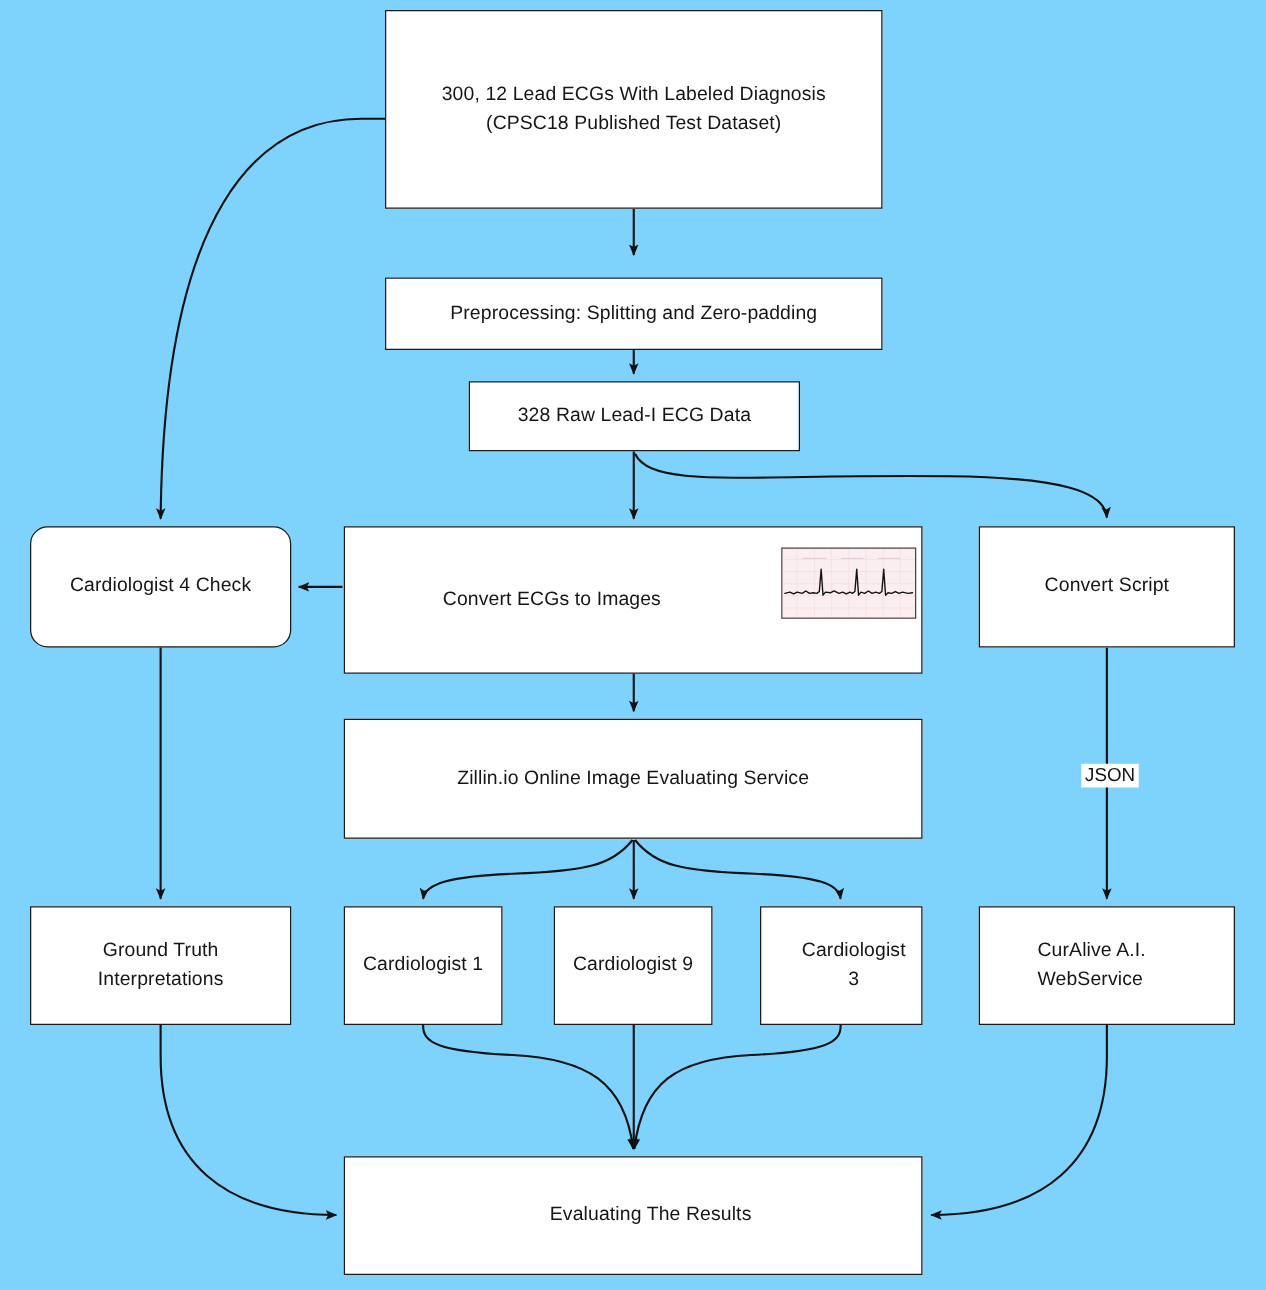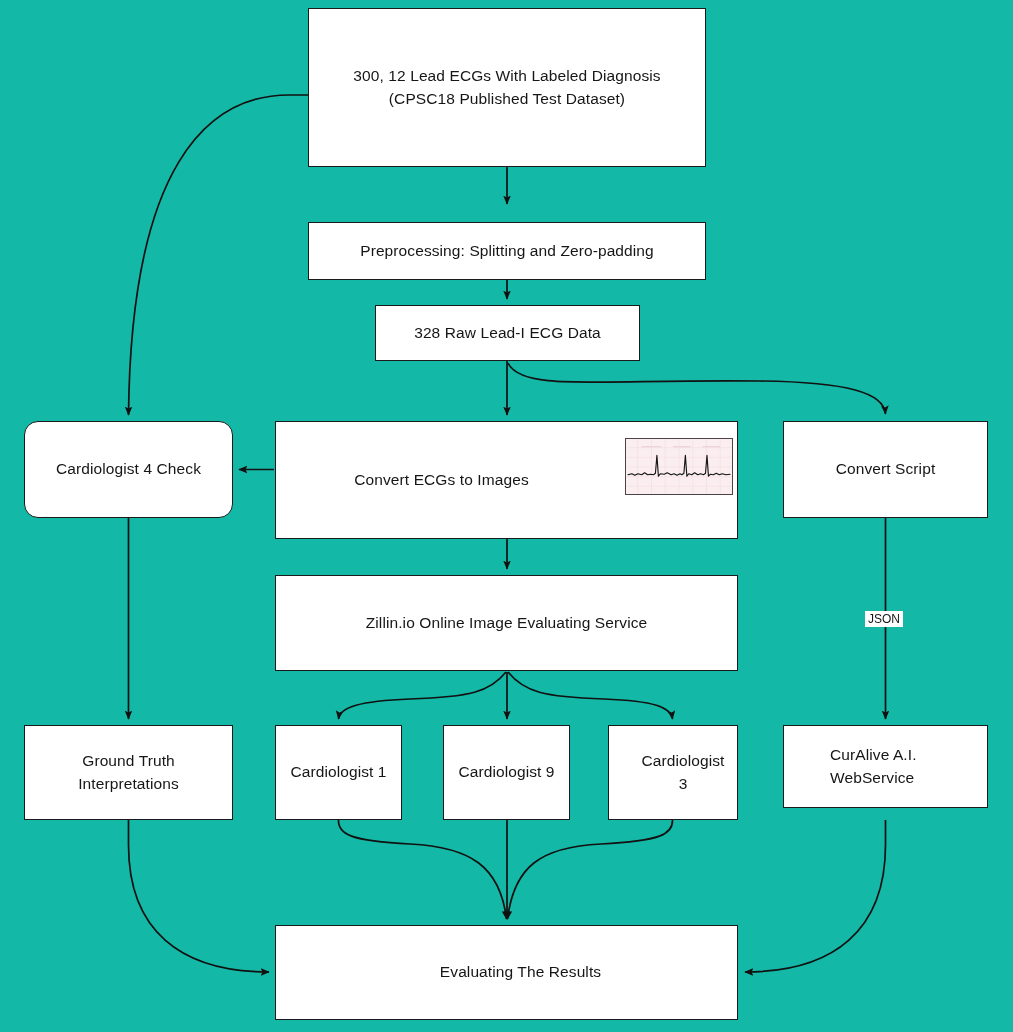--- a/index.html
+++ b/index.html
@@ -7,21 +7,21 @@
     padding: 0;
     background: #ffffff;
   }
   body {
     font-family: "Liberation Sans", sans-serif;
   }
   #canvas {
     position: relative;
     width: 1013px;
     height: 1032px;
-    background: #14b8a6;
+    background: #7dd3fc;
     overflow: hidden;
   }
   #edges {
     position: absolute;
     left: 0;
     top: 0;
     width: 1013px;
     height: 1032px;
     pointer-events: none;
   }
@@ -62,21 +62,21 @@
     background: #fbeef0;
   }
   .ecg-thumb svg {
     display: block;
     width: 100%;
     height: 100%;
   }
   .edge-label {
     position: absolute;
     color: #161616;
-    font-size: 12px;
+    font-size: 15px;
     background: #ffffff;
     padding: 1px 3px;
     white-space: nowrap;
   }
 </style>
 </head>
 <body>
 
 <div id="canvas">
 
@@ -194,21 +194,21 @@
   </div>
 
   <div class="node" style="left:443px; top:725px; width:127px; height:95px;">
     <span class="label">Cardiologist 9</span>
   </div>
 
   <div class="node" style="left:608px; top:725px; width:130px; height:95px;padding-left:20px;">
     <span class="label">Cardiologist 3</span>
   </div>
 
-  <div class="node left-text" style="left:783px; top:725px; width:205px; height:83px; padding-left:46px;">
+  <div class="node left-text" style="left:783px; top:725px; width:205px; height:95px; padding-left:46px;">
     <span class="label">CurAlive A.I.
 WebService</span>
   </div>
 
   <div class="node" style="left:275px; top:925px; width:463px; height:95px;padding-left:28px;">
     <span class="label">Evaluating The Results</span>
   </div>
 
   <div class="edge-label" style="left:865px; top:611px;">JSON</div>
 

